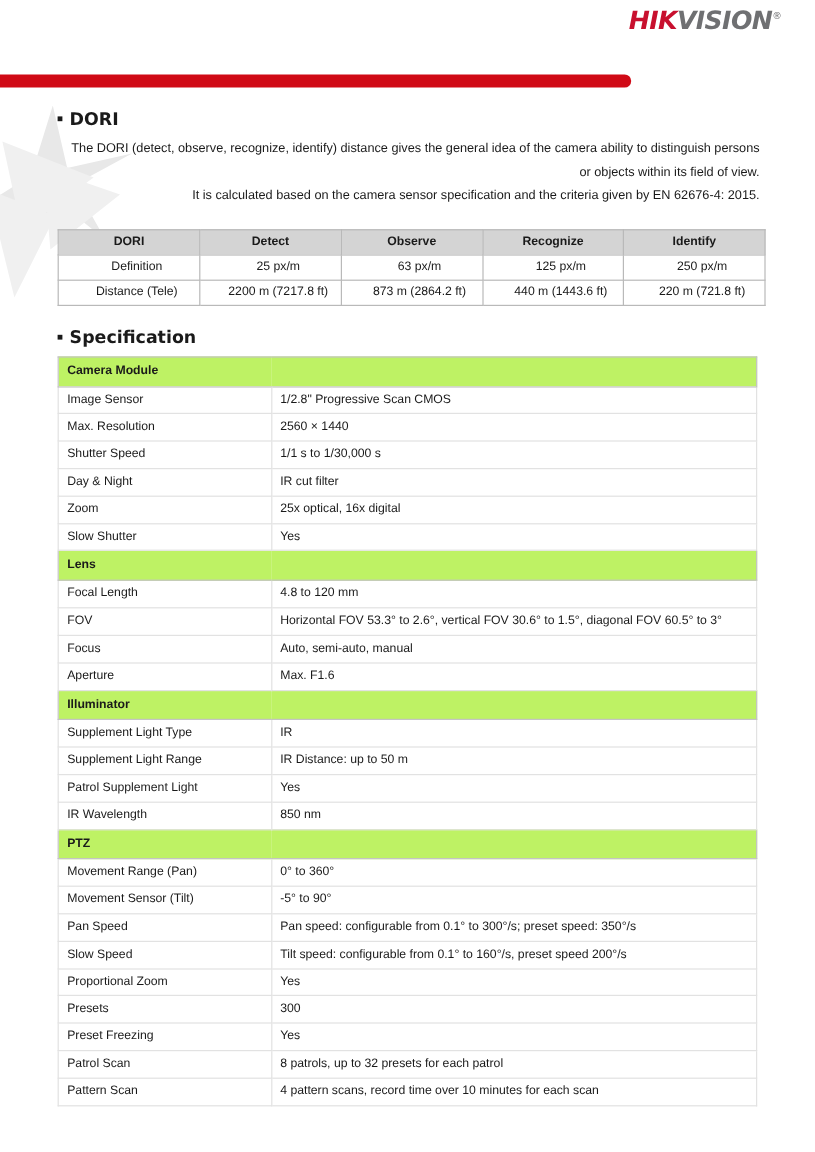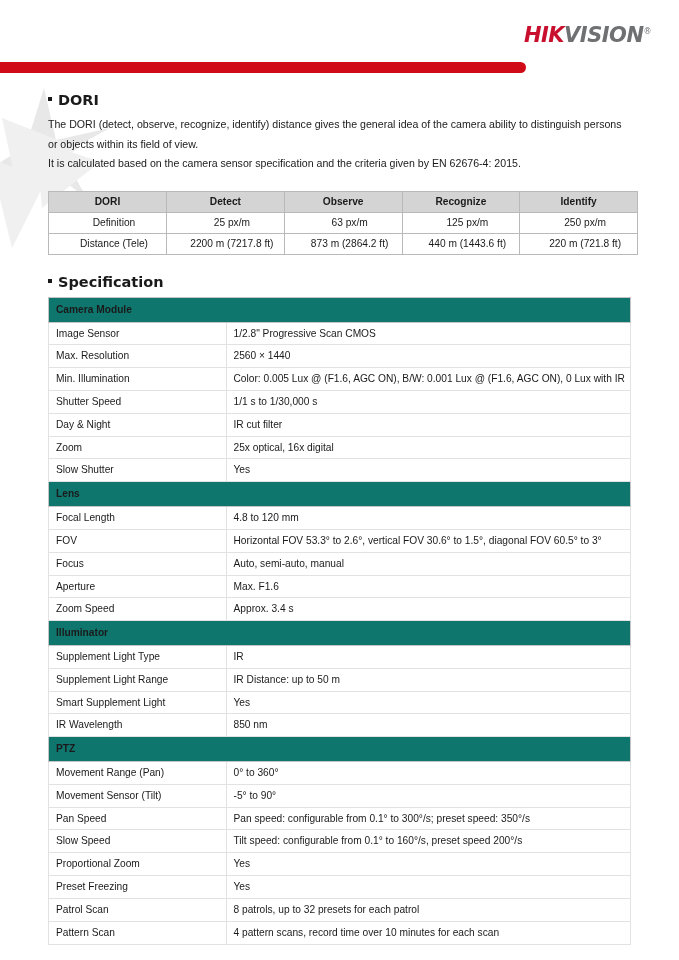--- a/index.html
+++ b/index.html
@@ -29,21 +29,21 @@
 
   
   .page-header {
     position: relative;
     height: 62px;
     z-index: 2;
   }
   .logo {
     position: absolute;
     right: 28px;
-    top: 25px;
+    top: 7px;
     font-family: "DejaVu Sans", sans-serif;
     font-size: 21px;
     font-weight: bold;
     font-style: italic;
     letter-spacing: -0.5px;
     white-space: nowrap;
     line-height: 1;
     text-align: right;
   }
   .logo .hik { color: #c8102e; }
@@ -92,20 +92,21 @@
     margin-bottom: 2px;
     flex: none;
   }
 
   .intro {
     font-size: 10.6px;
     line-height: 1.85;
     color: #1a1a1a;
     width: 585px;
     margin: 0 0 4px 0;
+    text-align: right;
   }
   .intro p { margin: 0; }
 
   
   table {
     border-collapse: collapse;
     table-layout: fixed;
   }
   .dori-table {
     width: 590px;
@@ -139,21 +140,21 @@
   }
   .spec-table td {
     border-top: 1px solid #e2e2e2;
     border-bottom: 1px solid #e2e2e2;
     padding: 3px 0 3px 7px;
     vertical-align: middle;
     line-height: 1.55;
     color: #1a1a1a;
   }
   .spec-table tr.group td {
-    background: #0f766e;
+    background: #bef264;
     font-weight: bold;
     border-top: 1px solid #c4c4c4;
     border-bottom: 1px solid #c4c4c4;
     padding-top: 4px;
     padding-bottom: 4px;
   }
   .spec-table td.k {
     width: 170px;
     border-left: 1px solid #e2e2e2;
     border-right: 1px solid #e2e2e2;
@@ -252,24 +253,20 @@
         </tr>
         <tr>
           <td class="k">Image Sensor</td>
           <td class="v">1/2.8" Progressive Scan CMOS</td>
         </tr>
         <tr>
           <td class="k">Max. Resolution</td>
           <td class="v">2560 × 1440</td>
         </tr>
         <tr>
-          <td class="k">Min. Illumination</td>
-          <td class="v">Color: 0.005 Lux @ (F1.6, AGC ON), B/W: 0.001 Lux @ (F1.6, AGC ON), 0 Lux with IR</td>
-        </tr>
-        <tr>
           <td class="k">Shutter Speed</td>
           <td class="v">1/1 s to 1/30,000 s</td>
         </tr>
         <tr>
           <td class="k">Day &amp; Night</td>
           <td class="v">IR cut filter</td>
         </tr>
         <tr>
           <td class="k">Zoom</td>
           <td class="v">25x optical, 16x digital</td>
@@ -291,38 +288,34 @@
           <td class="v">Horizontal FOV 53.3° to 2.6°, vertical FOV 30.6° to 1.5°, diagonal FOV 60.5° to 3°</td>
         </tr>
         <tr>
           <td class="k">Focus</td>
           <td class="v">Auto, semi-auto, manual</td>
         </tr>
         <tr>
           <td class="k">Aperture</td>
           <td class="v">Max. F1.6</td>
         </tr>
-        <tr>
-          <td class="k">Zoom Speed</td>
-          <td class="v">Approx. 3.4 s</td>
-        </tr>
         <tr class="group">
           <td class="k">Illuminator</td>
           <td class="v">&nbsp;</td>
         </tr>
         <tr>
           <td class="k">Supplement Light Type</td>
           <td class="v">IR</td>
         </tr>
         <tr>
           <td class="k">Supplement Light Range</td>
           <td class="v">IR Distance: up to 50 m</td>
         </tr>
         <tr>
-          <td class="k">Smart Supplement Light</td>
+          <td class="k">Patrol Supplement Light</td>
           <td class="v">Yes</td>
         </tr>
         <tr>
           <td class="k">IR Wavelength</td>
           <td class="v">850 nm</td>
         </tr>
         <tr class="group">
           <td class="k">PTZ</td>
           <td class="v">&nbsp;</td>
         </tr>
@@ -340,20 +333,24 @@
         </tr>
         <tr>
           <td class="k">Slow Speed</td>
           <td class="v">Tilt speed: configurable from 0.1° to 160°/s, preset speed 200°/s</td>
         </tr>
         <tr>
           <td class="k">Proportional Zoom</td>
           <td class="v">Yes</td>
         </tr>
         <tr>
+          <td class="k">Presets</td>
+          <td class="v">300</td>
+        </tr>
+        <tr>
           <td class="k">Preset Freezing</td>
           <td class="v">Yes</td>
         </tr>
         <tr>
           <td class="k">Patrol Scan</td>
           <td class="v">8 patrols, up to 32 presets for each patrol</td>
         </tr>
         <tr>
           <td class="k">Pattern Scan</td>
           <td class="v">4 pattern scans, record time over 10 minutes for each scan</td>

